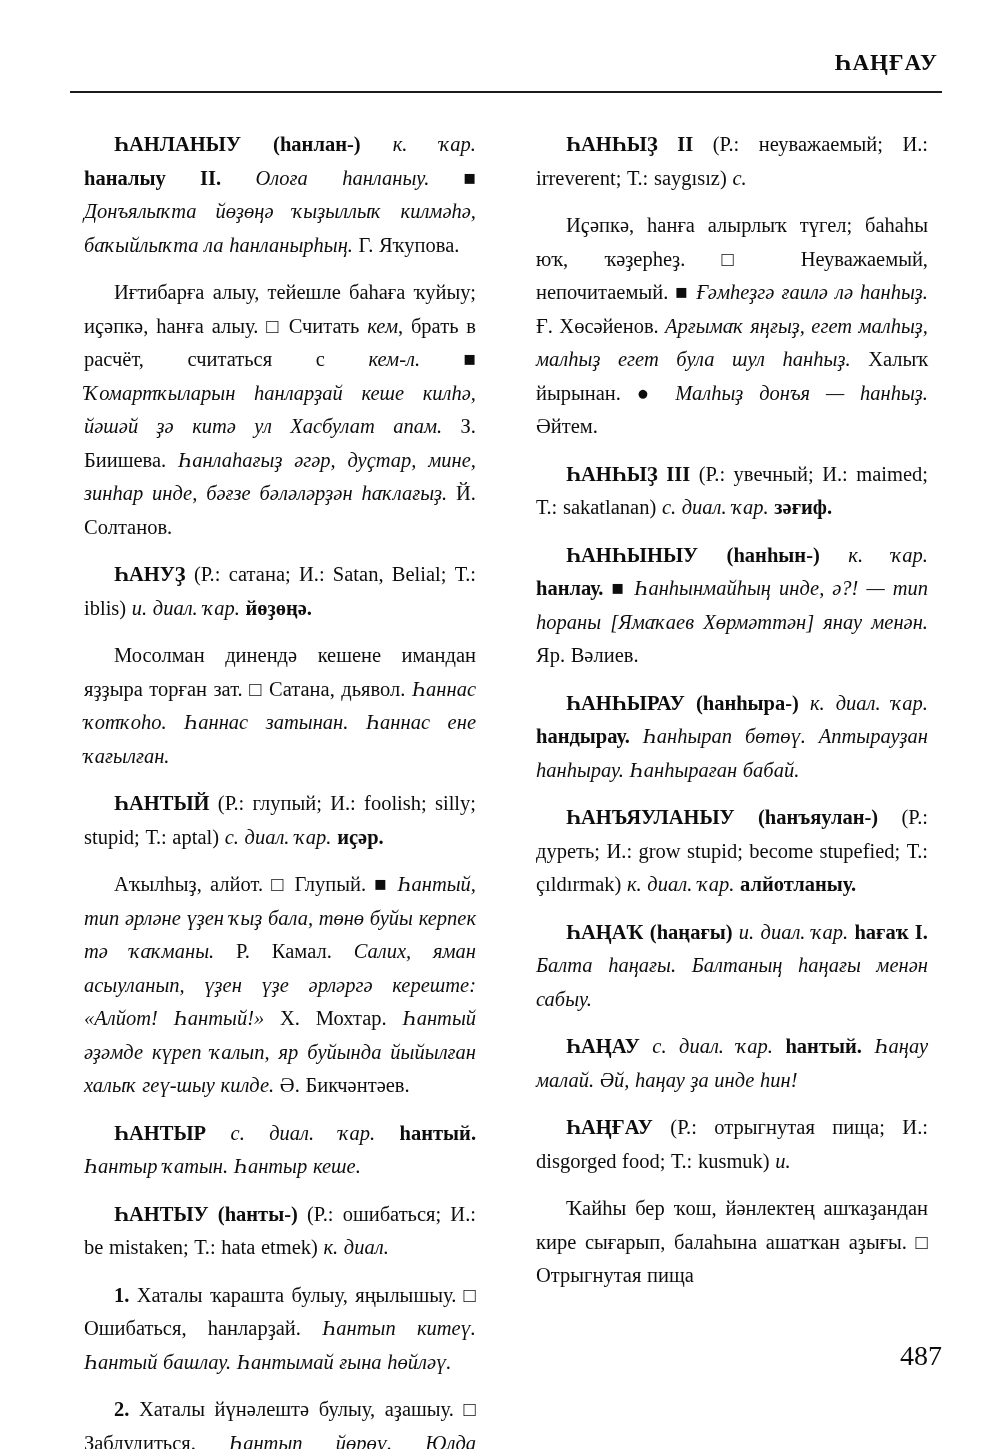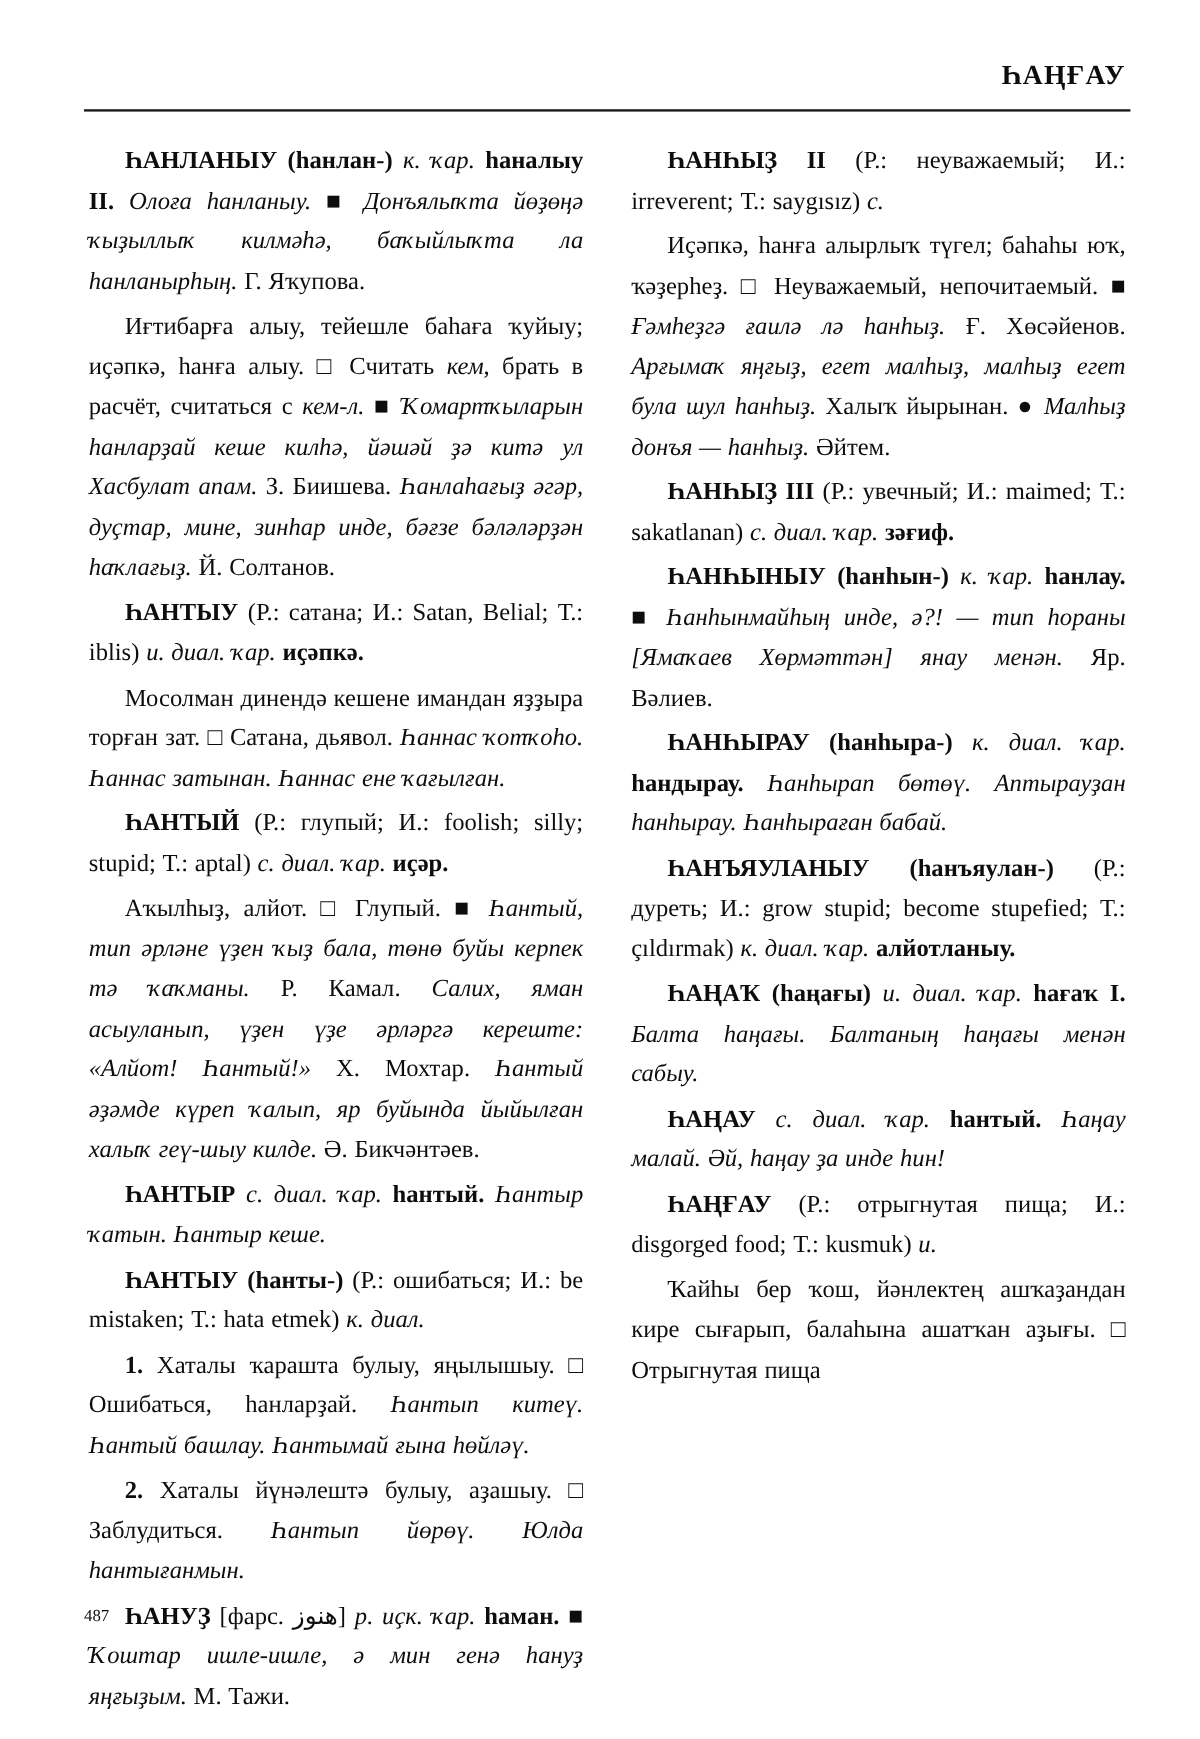--- a/index.html
+++ b/index.html
@@ -36,54 +36,54 @@
     top: 114px;
     left: 70px;
     width: 872px;
     display: flex;
     gap: 32px;
   }
   .col {
     width: 420px;
   }
   p.para {
-    margin: 4px;
+    margin: 14px;
     font-size: 20.5px;
     line-height: 33.5px;
     text-align: justify;
     text-indent: 30px;
     word-spacing: 0.5px;
   }
   p.para.noindent {
     text-indent: 0;
   }
   .s-b  { font-weight: 700; }
   .s-i  { font-style: italic; }
   .s-n  { }
   .page-number {
     position: absolute;
     top: 1340px;
     left: 70px;
     width: 872px;
-    text-align: left;
-    font-size: 14px;
+    text-align: right;
+    font-size: 28px;
   }
 </style>
 </head>
 <body>
 
 <div class="running-head">ҺАҢҒАУ</div>
 
 <div class="head-rule"></div>
 
 <div class="columns">
   <div class="col" id="col-left">
       <p class="para"><span class="s-b">ҺАНЛАНЫУ (һанлан-) </span><span class="s-i">к. ҡар. </span><span class="s-b">һаналыу II. </span><span class="s-i">Олоға һанланыу. </span><span class="s-n">■ </span><span class="s-i">Донъялыҡта йөҙөңә ҡыҙыллыҡ килмәһә, баҡыйлыҡта ла һанланырһың. </span><span class="s-n">Г. Яҡупова.</span></p>
       <p class="para"><span class="s-n">Иғтибарға алыу, тейешле баһаға ҡуйыу; иҫәпкә, һанға алыу. □ Считать </span><span class="s-i">кем</span><span class="s-n">, брать в расчёт, считаться с </span><span class="s-i">кем-л.</span><span class="s-n"> ■ </span><span class="s-i">Ҡомартҡыларын һанларҙай кеше килһә, йәшәй ҙә китә ул Хасбулат апам. </span><span class="s-n">З. Биишева. </span><span class="s-i">Һанлаһағыҙ әгәр, дуҫтар, мине, зинһар инде, бәғзе бәләләрҙән һаҡлағыҙ. </span><span class="s-n">Й. Солтанов.</span></p>
-      <p class="para"><span class="s-b">ҺАНТЫУ </span><span class="s-n">(Р.: сатана; И.: Satan, Belial; Т.: iblis) </span><span class="s-i">и. диал. ҡар. </span><span class="s-b">иҫәпкә.</span></p>
+      <p class="para"><span class="s-b">ҺАНУҘ </span><span class="s-n">(Р.: сатана; И.: Satan, Belial; Т.: iblis) </span><span class="s-i">и. диал. ҡар. </span><span class="s-b">йөҙөңә.</span></p>
       <p class="para"><span class="s-n">Мосолман динендә кешене имандан яҙҙыра торған зат. □ Сатана, дьявол. </span><span class="s-i">Һаннас ҡотҡоһо. Һаннас затынан. Һаннас ене ҡағылған.</span></p>
       <p class="para"><span class="s-b">ҺАНТЫЙ </span><span class="s-n">(Р.: глупый; И.: foolish; silly; stupid; Т.: aptal) </span><span class="s-i">с. диал. ҡар. </span><span class="s-b">иҫәр.</span></p>
       <p class="para"><span class="s-n">Аҡылһыҙ, алйот. □ Глупый. ■ </span><span class="s-i">Һантый, тип әрләне үҙен ҡыҙ бала, төнө буйы керпек тә ҡаҡманы. </span><span class="s-n">Р. Камал. </span><span class="s-i">Салих, яман асыуланып, үҙен үҙе әрләргә кереште: «Алйот! Һантый!» </span><span class="s-n">Х. Мохтар. </span><span class="s-i">Һантый әҙәмде күреп ҡалып, яр буйында йыйылған халыҡ геү-шыу килде. </span><span class="s-n">Ә. Бикчәнтәев.</span></p>
       <p class="para"><span class="s-b">ҺАНТЫР </span><span class="s-i">с. диал. ҡар. </span><span class="s-b">һантый. </span><span class="s-i">Һантыр ҡатын. Һантыр кеше.</span></p>
       <p class="para"><span class="s-b">ҺАНТЫУ (һанты-) </span><span class="s-n">(Р.: ошибаться; И.: be mistaken; Т.: hata etmek) </span><span class="s-i">к. диал.</span></p>
       <p class="para"><span class="s-b">1. </span><span class="s-n">Хаталы ҡарашта булыу, яңылышыу. □ Ошибаться, һанларҙай. </span><span class="s-i">Һантып китеү. Һантый башлау. Һантымай ғына һөйләү.</span></p>
       <p class="para"><span class="s-b">2. </span><span class="s-n">Хаталы йүнәлештә булыу, аҙашыу. □ Заблудиться. </span><span class="s-i">Һантып йөрөү. Юлда һантығанмын.</span></p>
       <p class="para"><span class="s-b">ҺАНУҘ </span><span class="s-n">[фарс. هنوز] </span><span class="s-i">р. иҫк. ҡар. </span><span class="s-b">һаман. </span><span class="s-n">■ </span><span class="s-i">Ҡоштар ишле-ишле, ә мин генә һануҙ яңғыҙым. </span><span class="s-n">М. Тажи.</span></p>
     </div>
   <div class="col" id="col-right">

